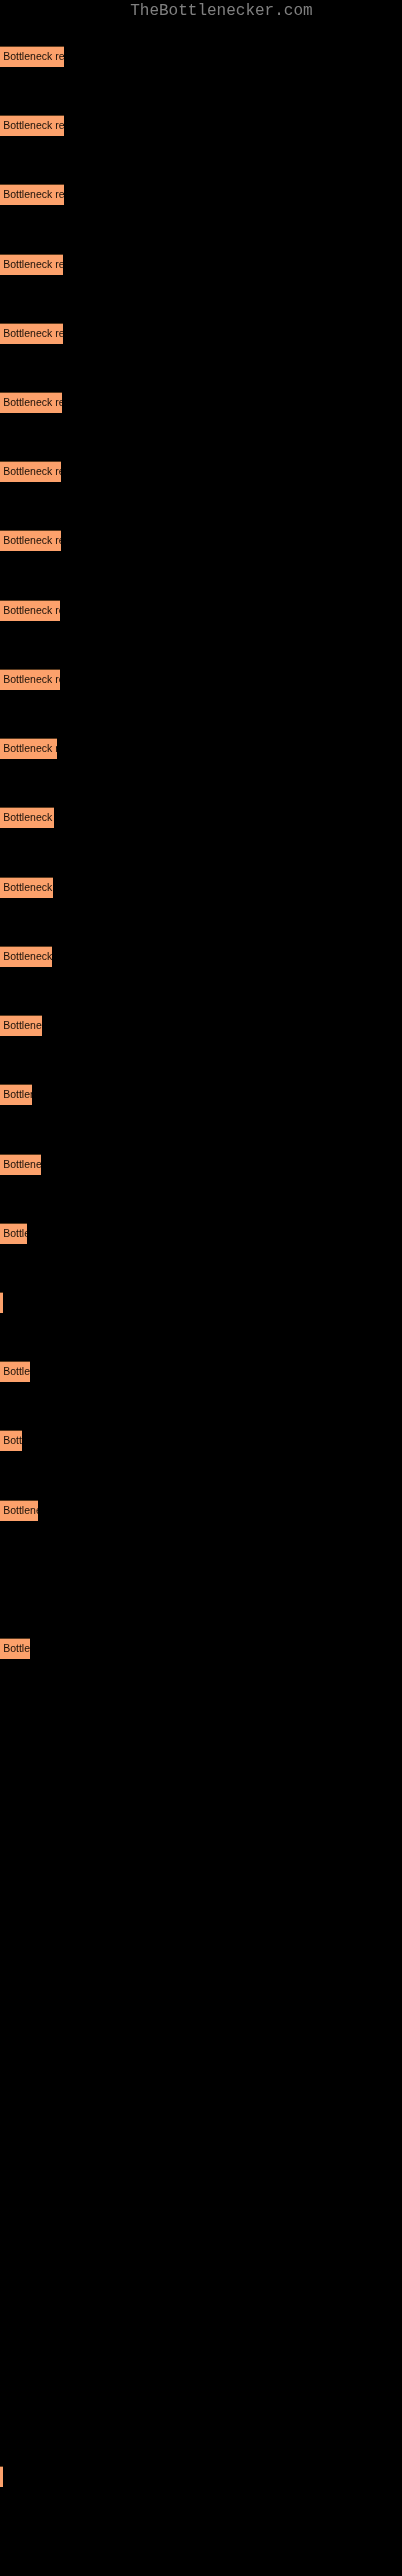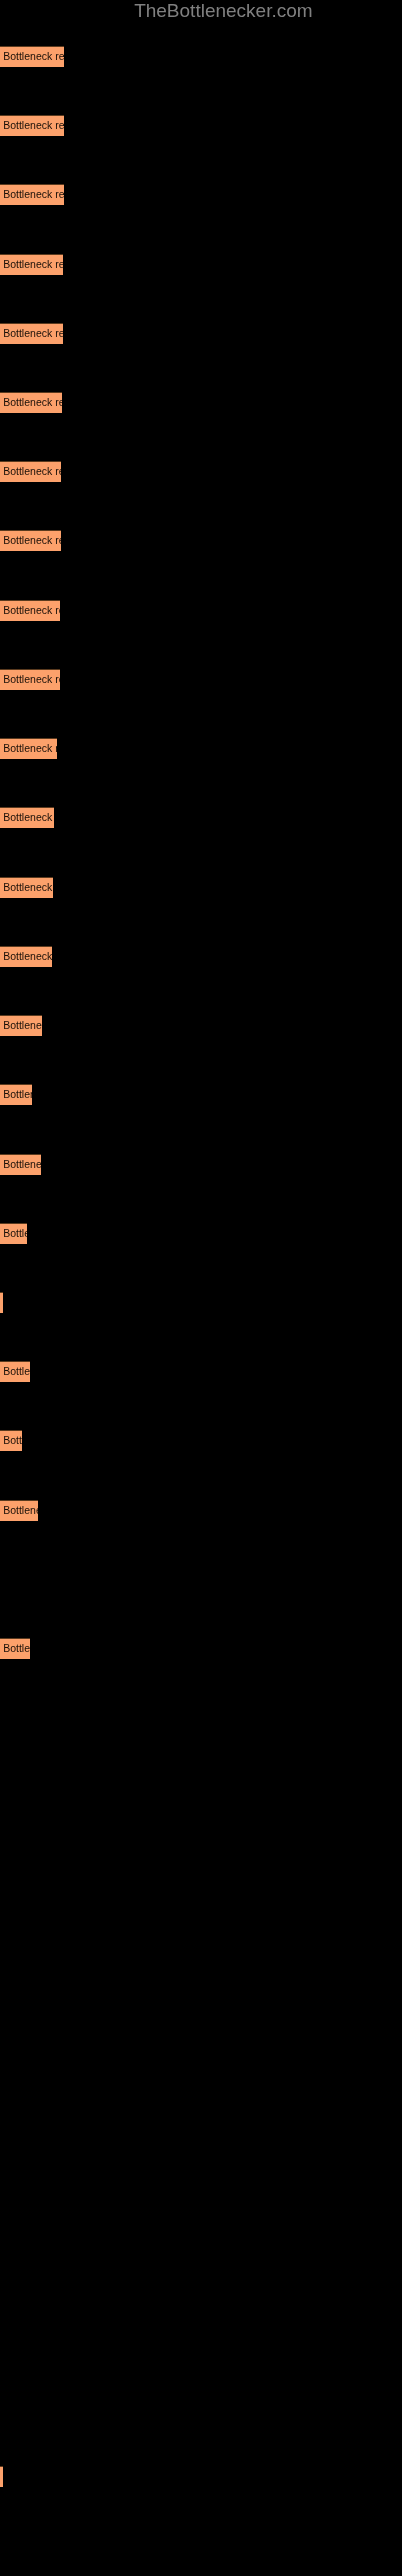--- a/index.html
+++ b/index.html
@@ -17,22 +17,22 @@
 
   .site-title {
     position: absolute;
     top: 0px;
     left: 0;
     width: 319px;
     text-align: right;
     padding-right: 6.4px;
     box-sizing: border-box;
     color: #808080;
-    font-family: Liberation Sans, sans-serif;
-    font-size: 19px;
+    font-family: Liberation Mono, monospace;
+    font-size: 16px;
     line-height: 22.5px;
     letter-spacing: 0px;
     white-space: nowrap;
     user-select: none;
   }
 
   .chart-area {
     position: absolute;
     top: 0;
     left: 0;

